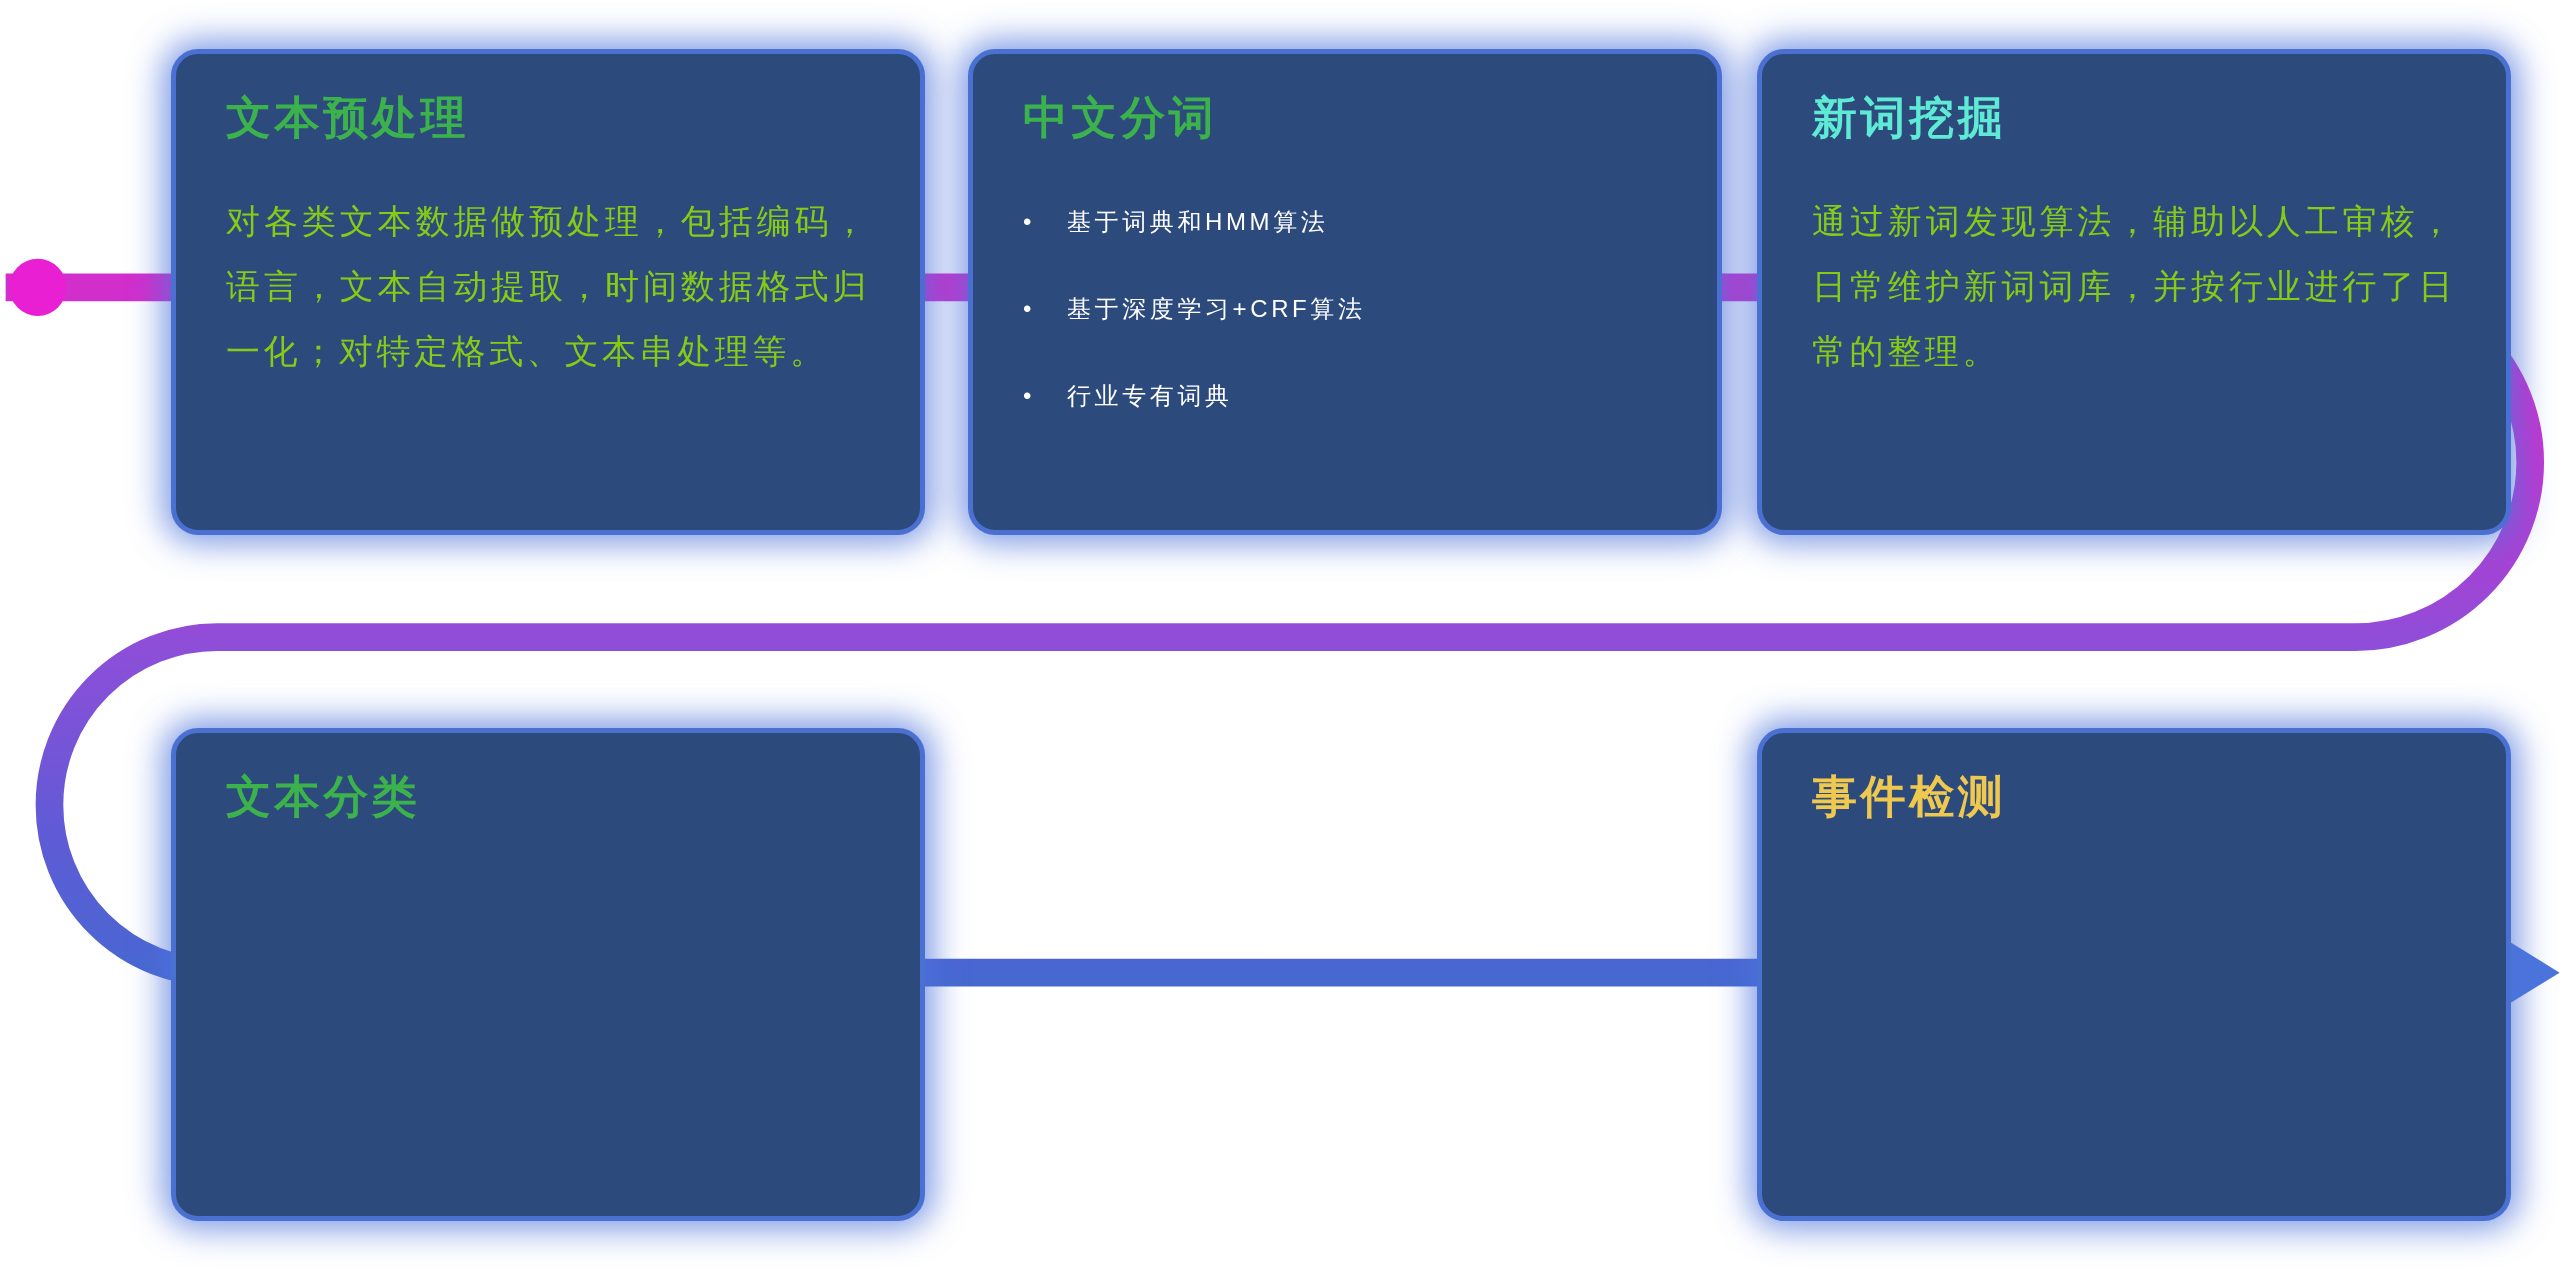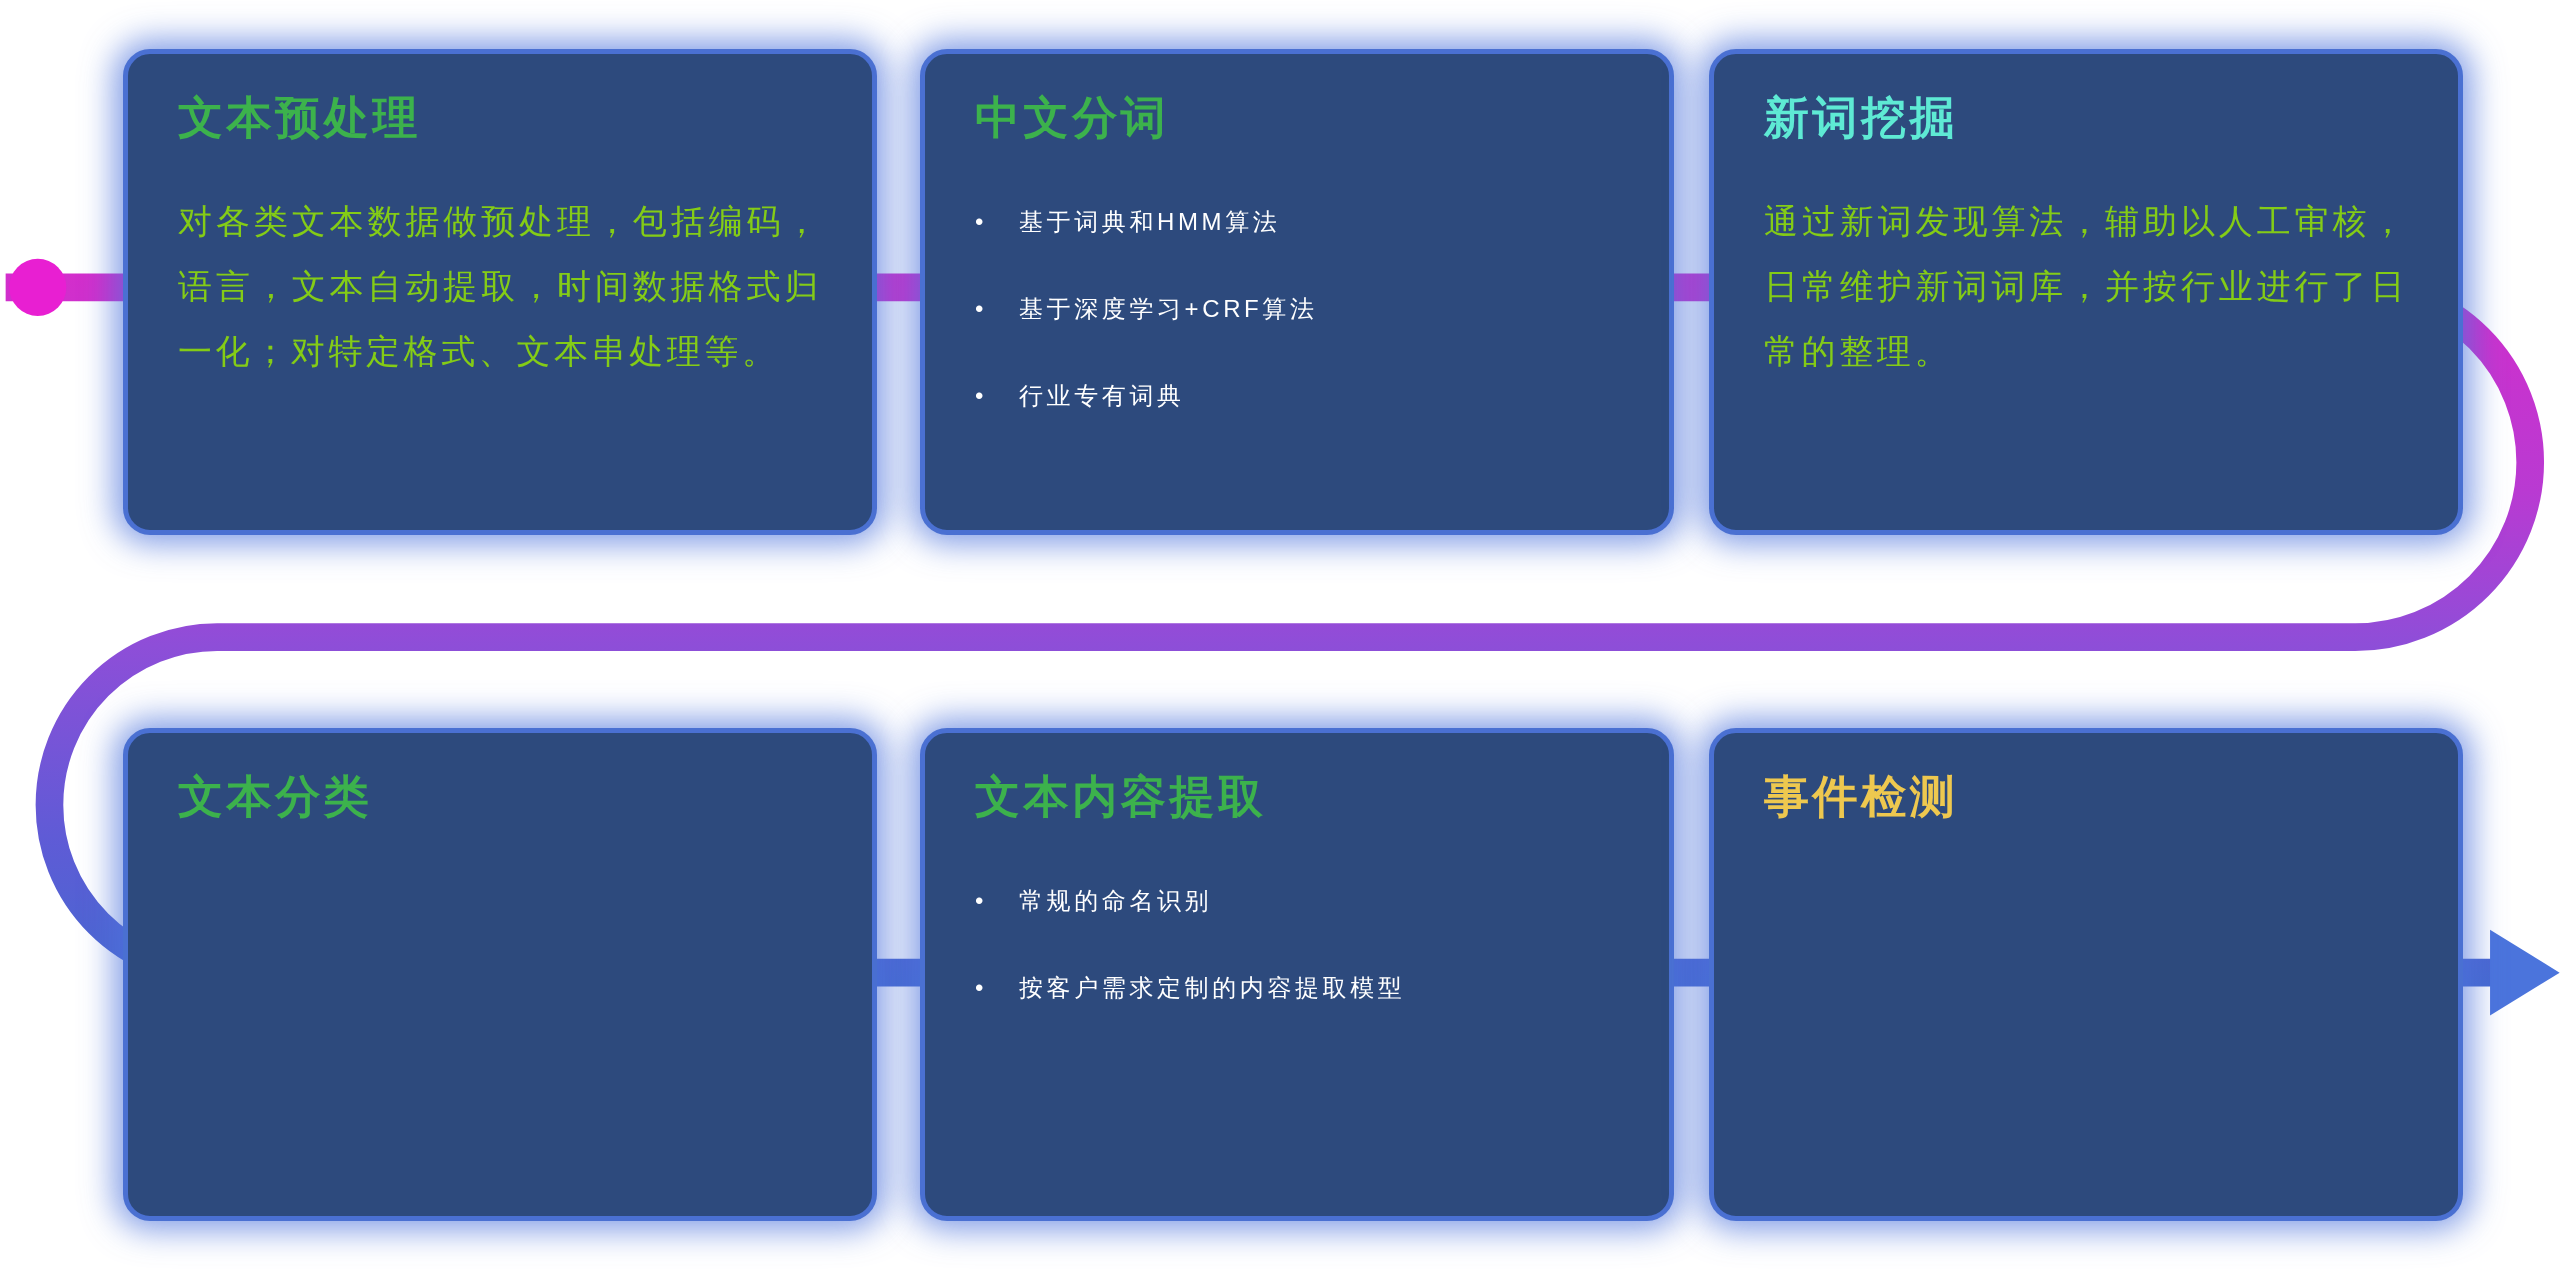--- a/index.html
+++ b/index.html
@@ -20,20 +20,21 @@
   }
   .card {
     position: absolute;
     width: 754px;
     background: #2d4a7d;
     border: 5.4px solid #4a70d2;
     border-radius: 27px;
     box-shadow: 0 0 32px 9px rgba(77, 116, 220, 0.7);
     padding: 39px 50px;
     z-index: 1;
+    margin-left: 48px;
   }
   .row1 { top: 49px;  height: 486px; }
   .row2 { top: 728px; height: 493px; }
   .col1 { left: 123px; }
   .col2 { left: 920px; }
   .col3 { left: 1709px; }
   .card-title {
     font-size: 45px;
     font-weight: bold;
     letter-spacing: 3.6px;
@@ -102,26 +103,19 @@
 
   <section class="card row1 col3">
     <h2 class="card-title" style="color: #5eead4;">新词挖掘</h2>
     <p class="card-body">通过新词发现算法，辅助以人工审核，日常维护新词词库，并按行业进行了日常的整理。</p>
   </section>
 
   <section class="card row2 col1">
     <h2 class="card-title" style="color: rgb(60, 178, 76);">文本分类</h2>
   </section>
 
-  <section class="card row2 col2">
-    <h2 class="card-title" style="color: rgb(60, 178, 76);">文本内容提取</h2>
-    <ul class="card-bullets">
-      <li>常规的命名识别</li>
-      <li>按客户需求定制的内容提取模型</li>
-    </ul>
-  </section>
 
   <section class="card row2 col3">
     <h2 class="card-title" style="color: rgb(238, 200, 79);">事件检测</h2>
   </section>
 
 </div>
 
 
 </body></html>

